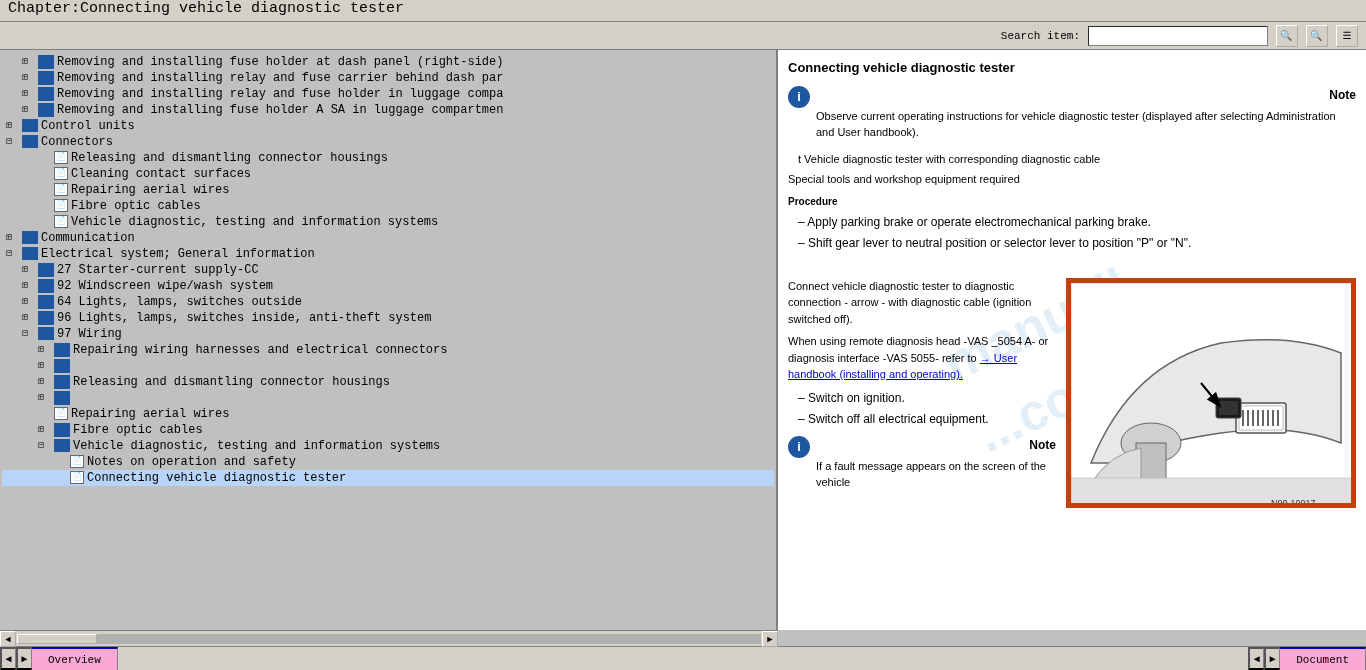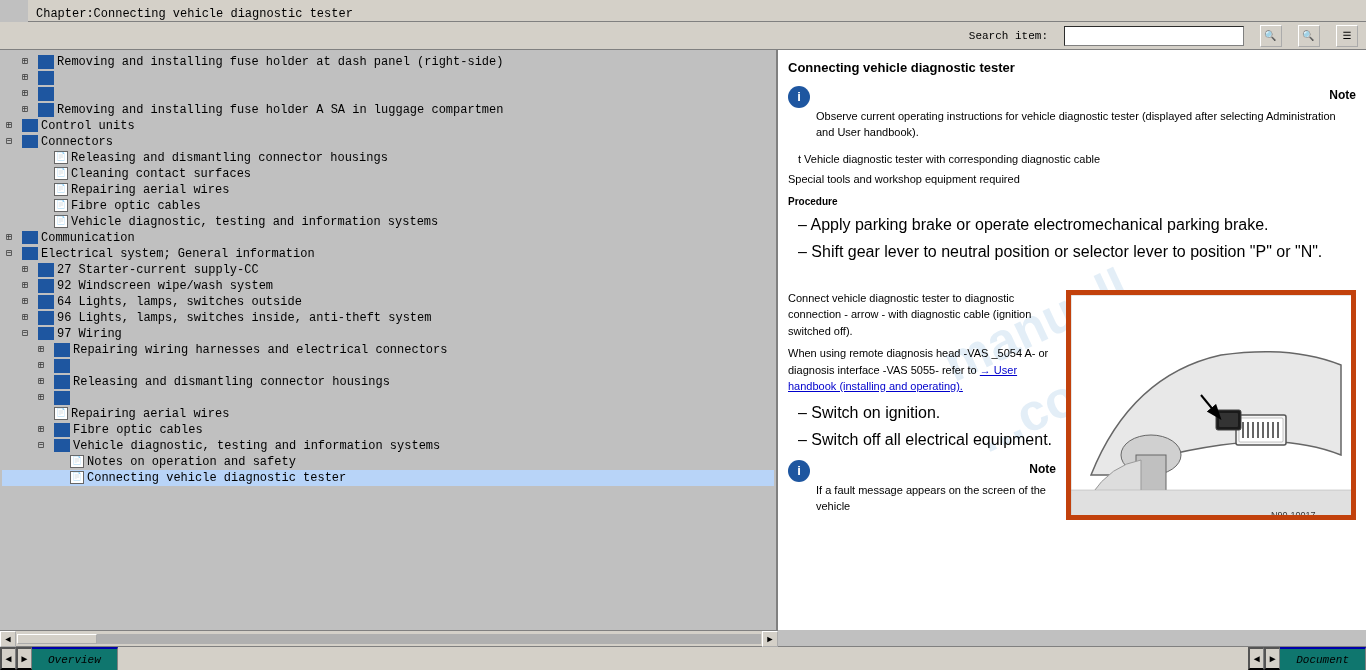--- a/index.html
+++ b/index.html
@@ -4,35 +4,34 @@
   <style>
     * { margin: 0; padding: 0; box-sizing: border-box; }
     body { font-family: 'Courier New', monospace; font-size: 12px; background: #c0c0c0; width: 1366px; height: 670px; overflow: hidden; }
 
     
     .title-bar {
       background: #d4d0c8;
       border-bottom: 1px solid #808080;
       height: 22px;
       display: flex;
-      align-items: flex-end;
+      align-items: flex-start;
       padding: 0 8px;
-      font-size: 12px;
-      margin-left: 28px;
+      font-size: 15px;
     }
 
     
     .toolbar {
       background: #d4d0c8;
       border-bottom: 1px solid #808080;
       height: 28px;
       display: flex;
       align-items: center;
       padding: 2px 8px;
-      gap: 16px;
+      gap: 8px;
     }
     .toolbar-search-label { font-size: 11px; margin-left: auto; }
     .toolbar-search-input {
       width: 180px;
       height: 20px;
       border: 1px inset #808080;
       background: white;
       font-size: 11px;
       padding: 0 2px;
     }
@@ -130,43 +129,42 @@
       color: white;
       font-weight: bold;
       font-size: 13px;
       display: flex; align-items: center; justify-content: center;
       flex-shrink: 0;
     }
     .note-label { font-weight: bold; font-size: 12px; text-align: right; }
 
     .doc-text { margin: 4px 0; font-size: 11px; }
     .doc-section { font-weight: bold; margin: 6px 0 4px 0; font-size: 10px; }
-    .doc-list-item { margin: 3px 0; padding-left: 10px; font-size: 16px; }
+    .doc-list-item { margin: 3px 0; padding-left: 10px; font-size: 12px; }
     .doc-link { color: #0000cc; text-decoration: underline; cursor: pointer; }
 
     
     .status-bar {
       height: 24px;
       background: #d4d0c8;
       border-top: 1px solid #808080;
       display: flex;
       align-items: stretch;
     }
     .status-tab {
       padding: 2px 16px;
       border-right: 1px solid #808080;
       font-size: 11px;
       display: flex; align-items: center;
       background: #d4d0c8;
       cursor: pointer;
     }
     .status-tab.active {
-      background: #0f766e;
+      background: #f9a8d4;
       border-top: 2px solid #0000aa;
-      font-style: italic;
     }
     .status-nav-btn {
       width: 16px;
       display: flex; align-items: center; justify-content: center;
       font-size: 10px;
       cursor: pointer;
       border-right: 1px solid #808080;
       background: #d4d0c8;
     }
     .status-right {
@@ -224,24 +222,26 @@
     <div class="left-panel-wrapper">
       <div class="left-content" style="height:100%; overflow-y:auto; overflow-x:auto;">
         <div class="toc-item toc-indent-1">
           <span class="expand-icon">⊞</span>
           <span class="book-icon"></span>
           <span>Removing and installing fuse holder at dash panel (right-side)</span>
         </div>
         <div class="toc-item toc-indent-1">
           <span class="expand-icon">⊞</span>
           <span class="book-icon"></span>
-        </div>
-        <div class="toc-item toc-indent-1">
-          <span class="expand-icon">⊞</span>
-          <span class="book-icon"></span>
+          <span>Removing and installing relay and fuse carrier behind dash par</span>
+        </div>
+        <div class="toc-item toc-indent-1">
+          <span class="expand-icon">⊞</span>
+          <span class="book-icon"></span>
+          <span>Removing and installing relay and fuse holder in luggage compa</span>
         </div>
         <div class="toc-item toc-indent-1">
           <span class="expand-icon">⊞</span>
           <span class="book-icon"></span>
           <span>Removing and installing fuse holder A SA in luggage compartmen</span>
         </div>
         <div class="toc-item toc-indent-0">
           <span class="expand-icon">⊞</span>
           <span class="folder-open-icon"></span>
           <span>Control units</span>

